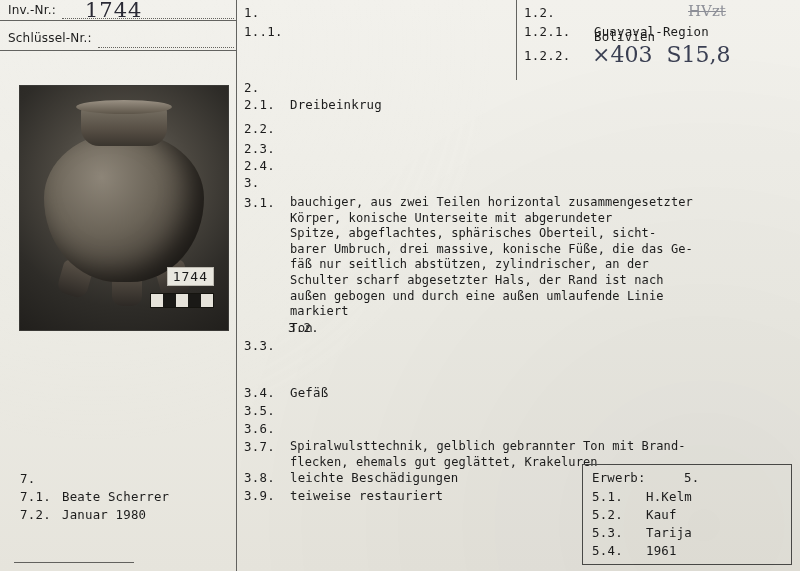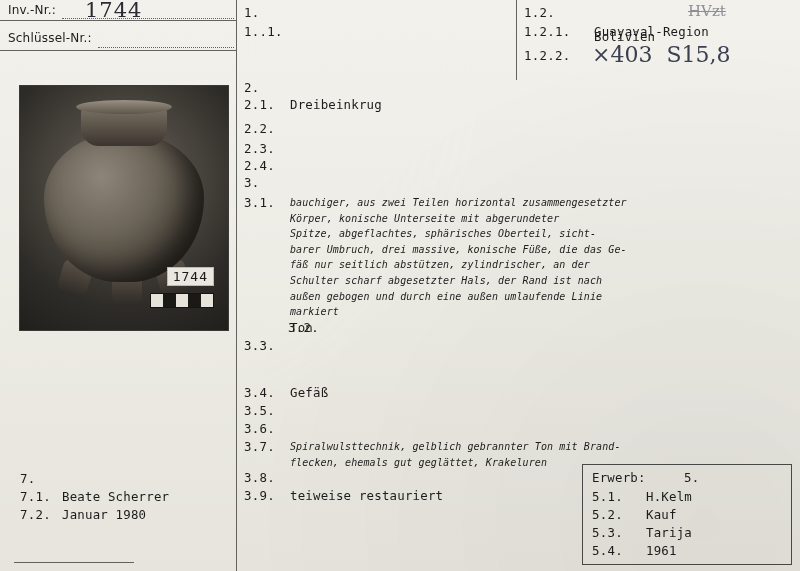--- a/index.html
+++ b/index.html
@@ -63,25 +63,24 @@
   }
   .num {
     position: absolute;
     font-size: 12.4px;
     line-height: 15.6px;
     white-space: pre;
     letter-spacing: .3px;
   }
   .wrapblock {
     position: absolute;
-    font-size: 10px;
+    font-size: 12px;
     line-height: 15.6px;
     white-space: pre;
     letter-spacing: .1px;
-    font-style: italic;
   }
   .hand {
     position: absolute;
     font-family: "DejaVu Serif", serif;
     color: #2a2a35;
     white-space: pre;
   }
 
   
   .photo {
@@ -248,20 +247,21 @@
   <div class="t" style="left:290px; top:385px;">Gefäß</div>
 
   <div class="num" style="left:244px; top:403px;">3.5.</div>
   <div class="num" style="left:244px; top:421px;">3.6.</div>
 
   <div class="num" style="left:244px; top:439px;">3.7.</div>
   <div class="wrapblock" style="left:290px; top:439px;">Spiralwulsttechnik, gelblich gebrannter Ton mit Brand-
 flecken, ehemals gut geglättet, Krakeluren</div>
 
   <div class="num" style="left:244px; top:470px;">3.8.</div>
+  <div class="t" style="left:290px; top:470px;">leichte Beschädigungen</div>
 
   <div class="num" style="left:244px; top:488px;">3.9.</div>
   <div class="t" style="left:290px; top:488px;">teiweise restauriert</div>
 
   <div class="num" style="left:20px; top:471px;">7.</div>
   <div class="num" style="left:20px; top:489px;">7.1.</div>
   <div class="t" style="left:62px; top:489px;">Beate Scherrer</div>
   <div class="num" style="left:20px; top:507px;">7.2.</div>
   <div class="t" style="left:62px; top:507px;">Januar 1980</div>
 

